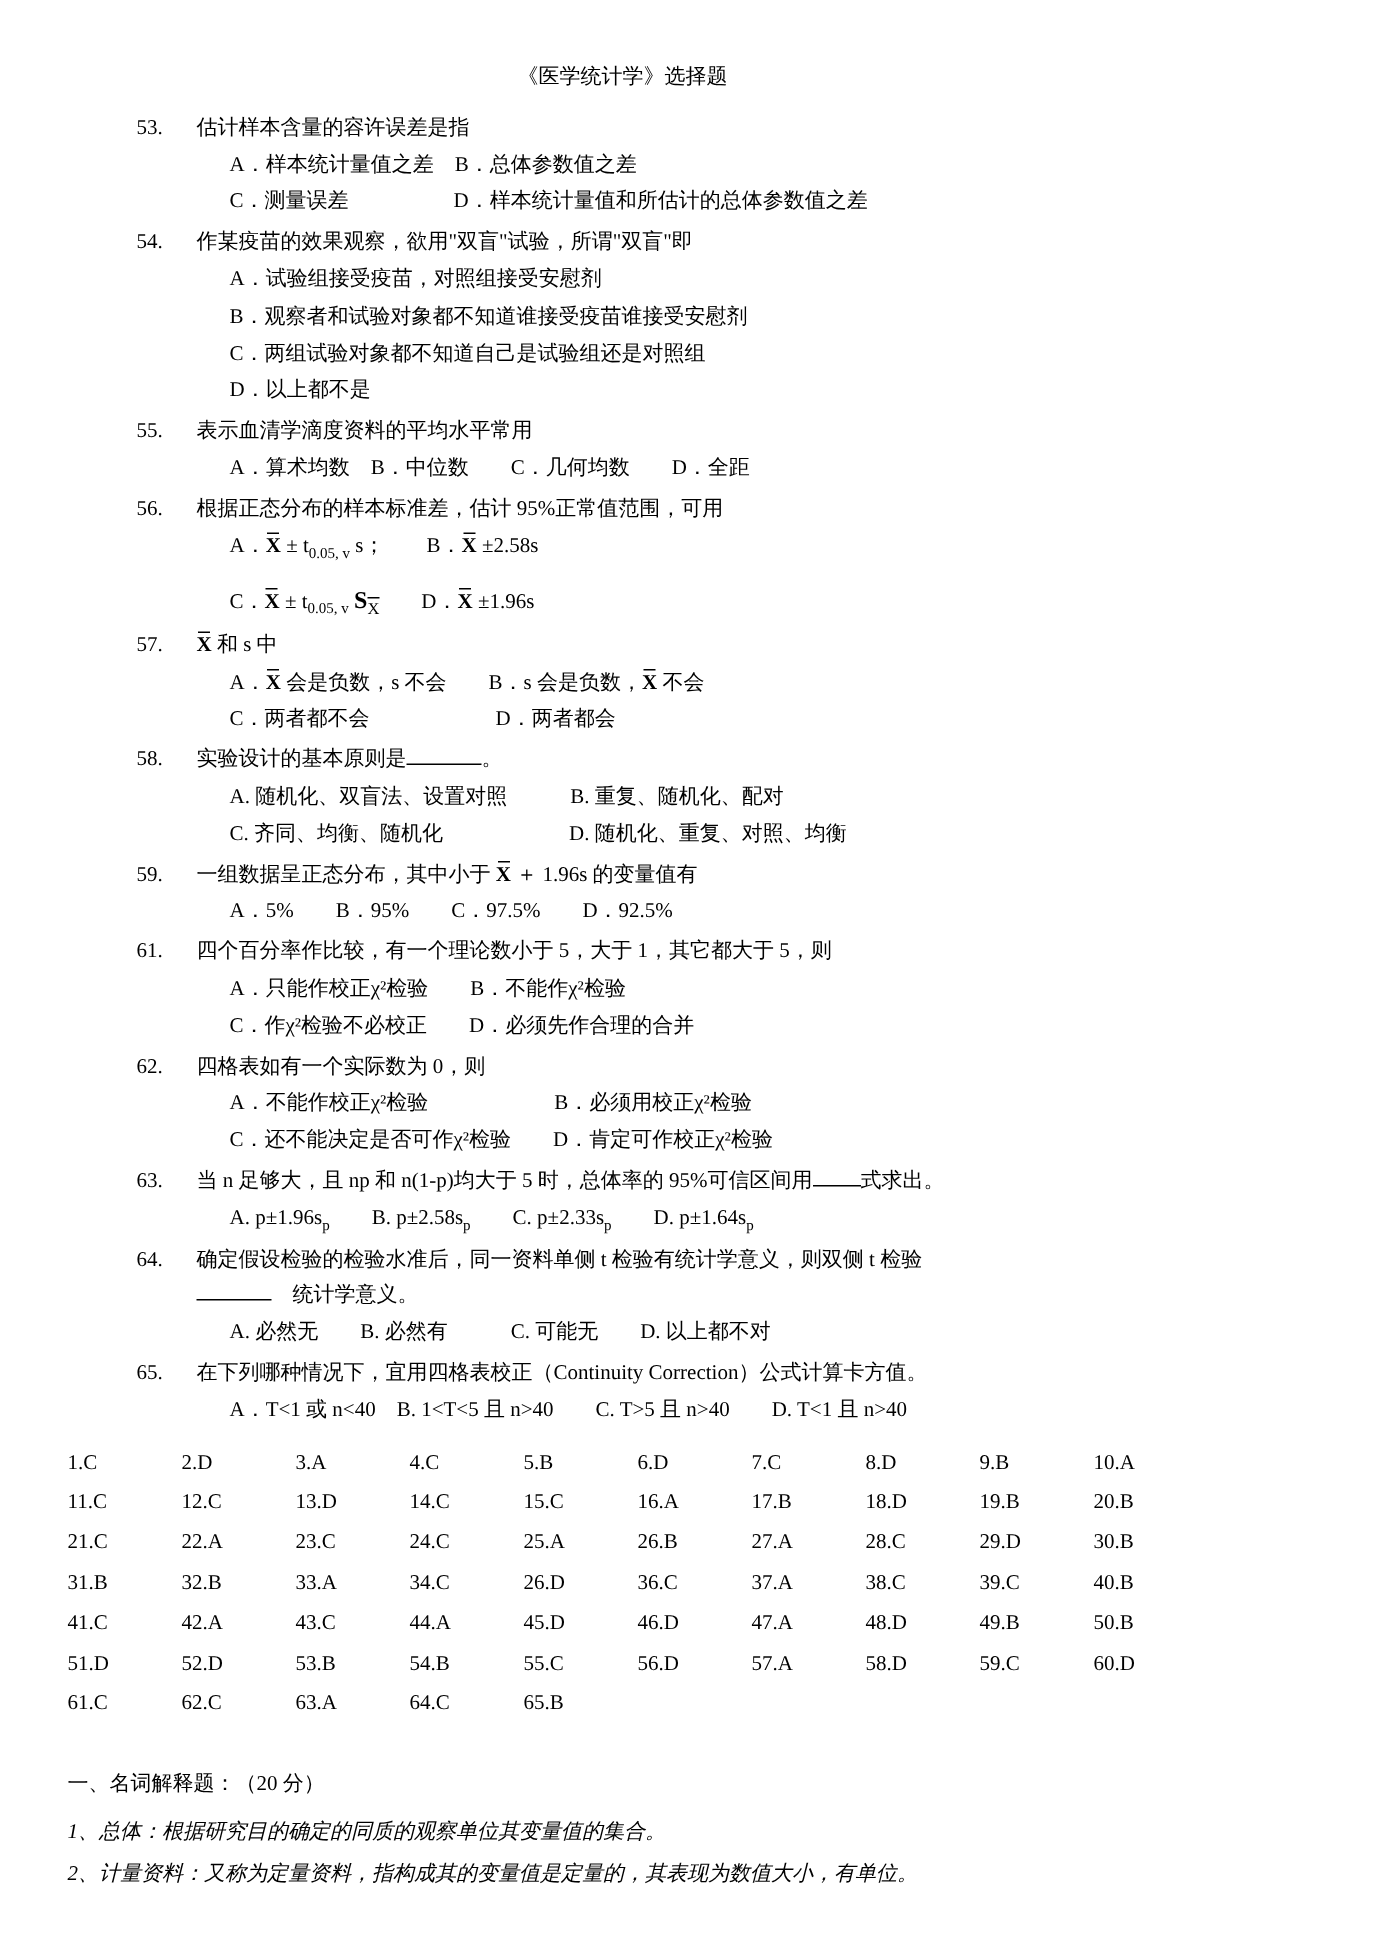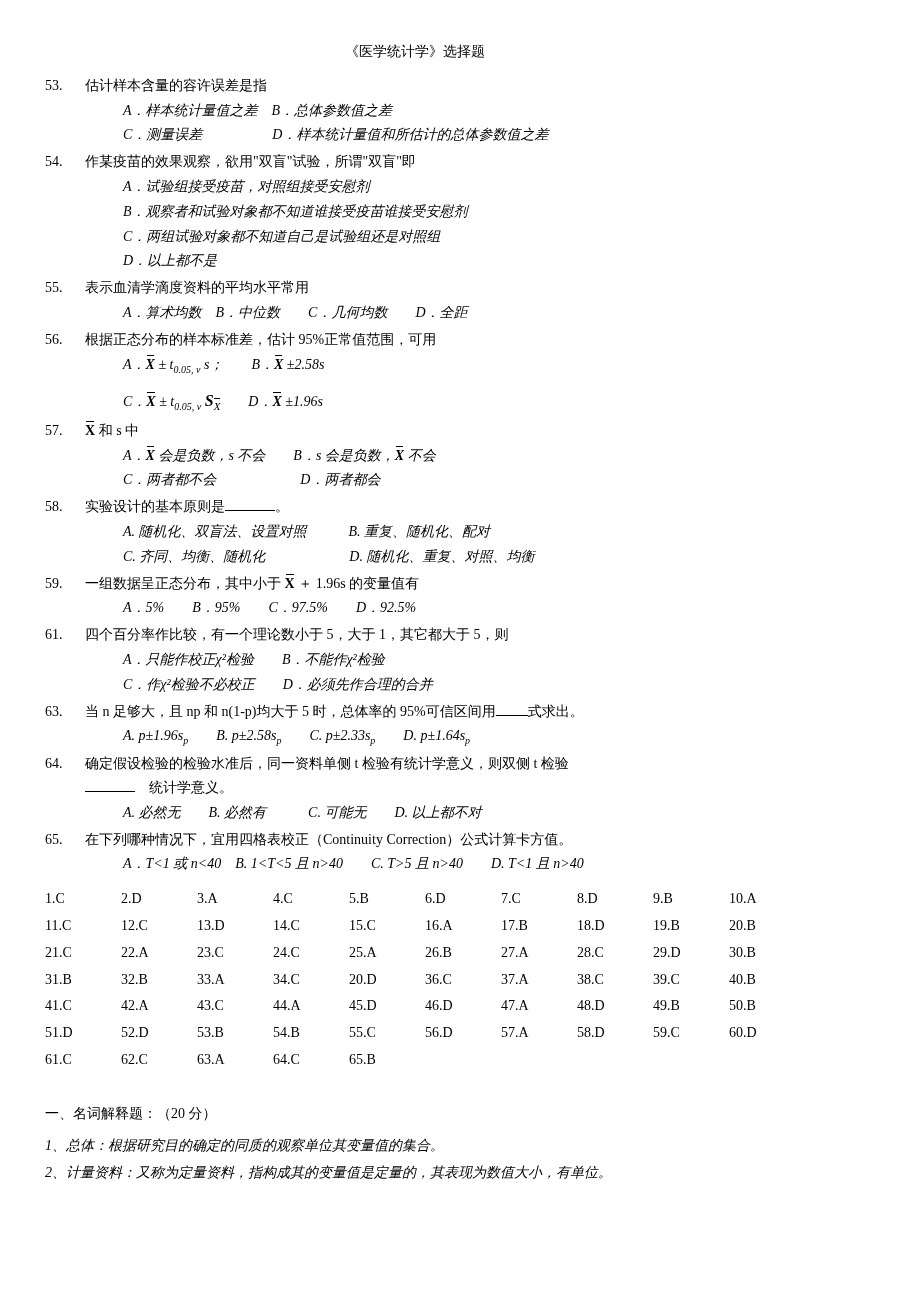--- a/index.html
+++ b/index.html
@@ -18,30 +18,30 @@
       font-weight: normal;
       margin-bottom: 10px;
     }
     .question {
       display: flex;
       margin-bottom: 2px;
     }
     .qnum {
       width: 40px;
       flex-shrink: 0;
+      margin-left: 46px;
     }
     .qbody {
       flex: 1;
     }
     .qtext {
       margin-bottom: 0;
     }
     .options {
-      margin-left: 38px;
-      font-style: italic;
+      margin-left: 22px;
     }
     .opt-line {
       margin: 1px 0;
     }
     .answers {
       margin-top: 10px;
       font-family: "Courier New", monospace;
     }
     .ans-row {
       display: flex;
@@ -187,20 +187,30 @@
         </div>
       </div>
     </div>
     <div class="question">
       <div class="qnum">61.</div>
       <div class="qbody">
         <div class="qtext">四个百分率作比较，有一个理论数小于 5，大于 1，其它都大于 5，则</div>
         <div class="options">
           <div class="opt-line">A．只能作校正χ²检验　　B．不能作χ²检验</div>
           <div class="opt-line">C．作χ²检验不必校正　　D．必须先作合理的合并</div>
+        </div>
+      </div>
+    </div>
+    <div class="question">
+      <div class="qnum">62.</div>
+      <div class="qbody">
+        <div class="qtext">四格表如有一个实际数为 0，则</div>
+        <div class="options">
+          <div class="opt-line">A．不能作校正χ²检验　　　　　　B．必须用校正χ²检验</div>
+          <div class="opt-line">C．还不能决定是否可作χ²检验　　D．肯定可作校正χ²检验</div>
         </div>
       </div>
     </div>
     <div class="question">
       <div class="qnum">63.</div>
       <div class="qbody">
         <div class="qtext">当 n 足够大，且 np 和 n(1-p)均大于 5 时，总体率的 95%可信区间用<span class="blank-short"></span>式求出。</div>
         <div class="options">
           <div class="opt-line">A. p±1.96s<span class="sub">p</span>　　B. p±2.58s<span class="sub">p</span>　　C. p±2.33s<span class="sub">p</span>　　D. p±1.64s<span class="sub">p</span></div>
         </div>
@@ -262,21 +272,21 @@
       <div class="ans-cell">27.A</div>
       <div class="ans-cell">28.C</div>
       <div class="ans-cell">29.D</div>
       <div class="ans-cell">30.B</div>
     </div>
     <div class="ans-row">
       <div class="ans-cell">31.B</div>
       <div class="ans-cell">32.B</div>
       <div class="ans-cell">33.A</div>
       <div class="ans-cell">34.C</div>
-      <div class="ans-cell">20.D</div>
+      <div class="ans-cell">26.D</div>
       <div class="ans-cell">36.C</div>
       <div class="ans-cell">37.A</div>
       <div class="ans-cell">38.C</div>
       <div class="ans-cell">39.C</div>
       <div class="ans-cell">40.B</div>
     </div>
     <div class="ans-row">
       <div class="ans-cell">41.C</div>
       <div class="ans-cell">42.A</div>
       <div class="ans-cell">43.C</div>

